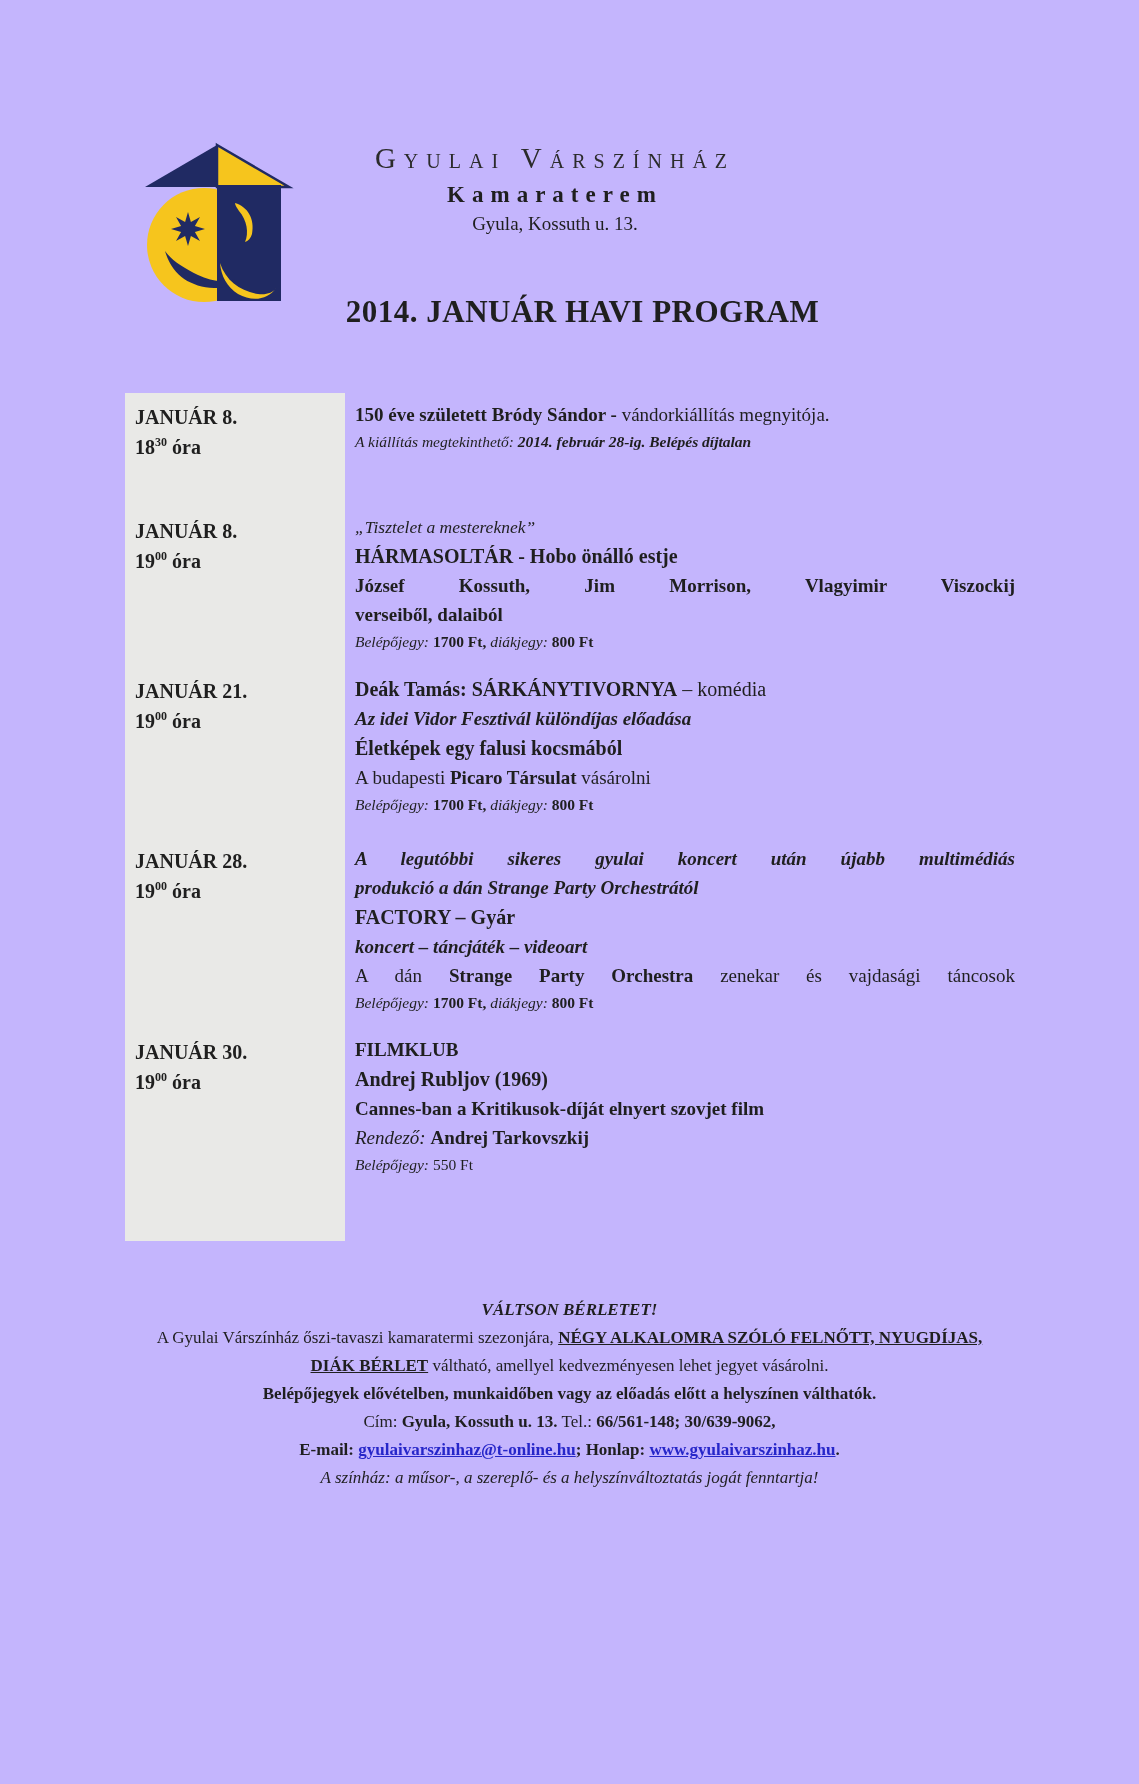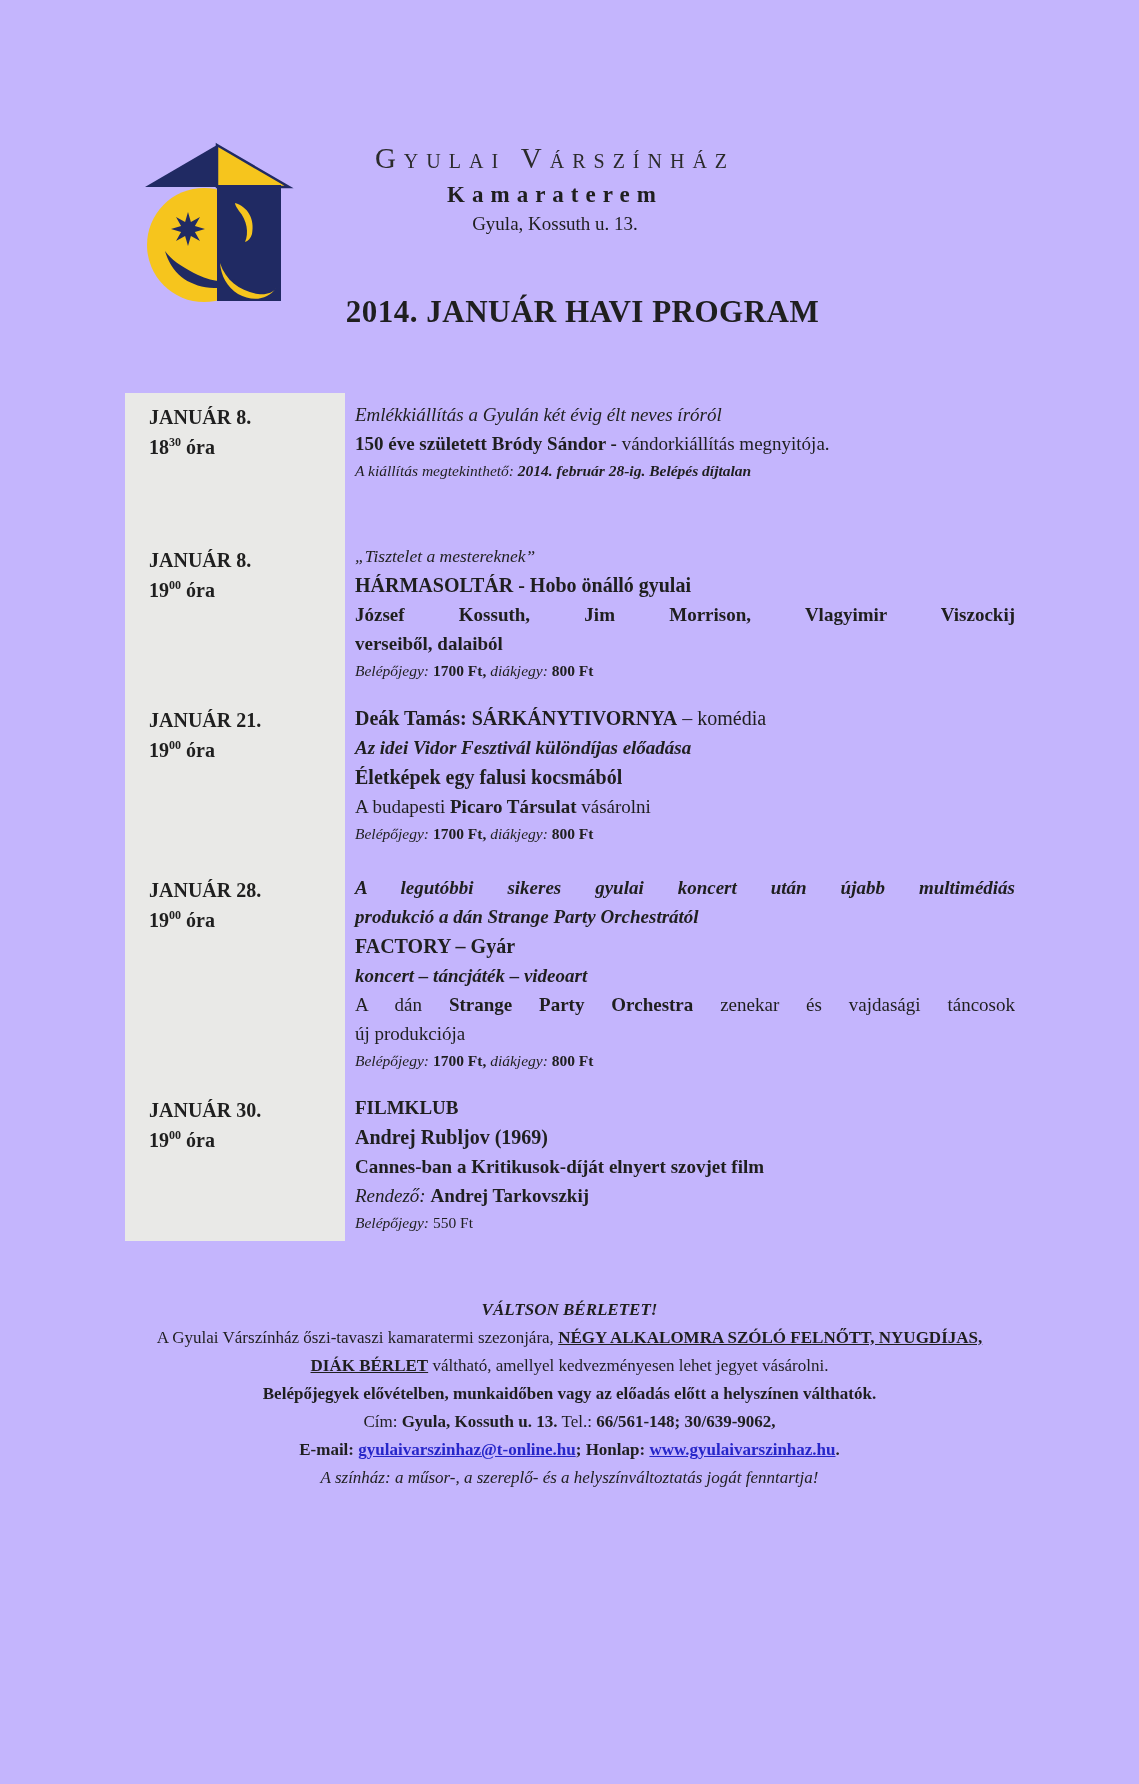--- a/index.html
+++ b/index.html
@@ -35,21 +35,21 @@
   
   .program { position: absolute; left: 125px; top: 393px; width: 890px; height: 848px; }
   .date-band { position: absolute; left: 0; top: 0; width: 220px; height: 848px; background: #e9e9e7; }
   .events { position: relative; }
   .event { position: relative; padding-left: 230px; }
   .event:nth-child(1) { padding-top: 7px; margin-bottom: 60px; }
   .event:nth-child(2) { margin-bottom: 20px; }
   .event:nth-child(3) { margin-bottom: 27px; }
   .event:nth-child(4) { margin-bottom: 20px; }
   .event-date-box {
-    position: absolute; left: 24px; top: 2px; width: 200px;
+    position: absolute; left: 10px; top: 2px; width: 200px;
     font-weight: bold; font-size: 20px; line-height: 30px;
   }
   .event:nth-child(1) .event-date-box { top: 9px; }
   .event-time sup { font-size: 12px; line-height: 0; }
   .event-content { width: 660px; }
 
   .line { font-size: 19px; line-height: 29px; }
   .line.big { font-size: 20px; line-height: 30px; }
   .line.note { font-size: 17.5px; line-height: 27px; }
   .line.small { font-size: 15.5px; line-height: 25px; }
@@ -100,33 +100,32 @@
 
   <div class="program">
     <div class="date-band"></div>
     <div class="events">
         <div class="event">
           <div class="event-date-box">
             <div class="event-date">JANUÁR 8.</div>
             <div class="event-time"><span>18</span><sup>30</sup><span> óra</span></div>
           </div>
           <div class="event-content">
-            <div class="line plain"><span class="seg-i">Emlékkiállítás a Gyulán két évig élt neves íróról</span></div>
             <div class="line plain"><span class="seg-b">150 éve született Bródy Sándor - </span><span class="seg-r">vándorkiállítás megnyitója.</span></div>
             <div class="line small"><span class="seg-i">A kiállítás megtekinthető: </span><span class="seg-bi">2014. február 28-ig. Belépés díjtalan</span></div>
           </div>
         </div>
         <div class="event">
           <div class="event-date-box">
             <div class="event-date">JANUÁR 8.</div>
             <div class="event-time"><span>19</span><sup>00</sup><span> óra</span></div>
           </div>
           <div class="event-content">
             <div class="line note"><span class="seg-i">„Tisztelet a mestereknek”</span></div>
-            <div class="line big"><span class="seg-b">HÁRMASOLTÁR - Hobo önálló gyulai</span></div>
+            <div class="line big"><span class="seg-b">HÁRMASOLTÁR - Hobo önálló estje</span></div>
             <div class="line justify-full"><span class="seg-b">József Kossuth, Jim Morrison, Vlagyimir Viszockij</span></div>
             <div class="line plain"><span class="seg-b">verseiből, dalaiból</span></div>
             <div class="line small"><span class="seg-i">Belépőjegy: </span><span class="seg-b">1700 Ft, </span><span class="seg-i">diákjegy: </span><span class="seg-b">800 Ft</span></div>
           </div>
         </div>
         <div class="event">
           <div class="event-date-box">
             <div class="event-date">JANUÁR 21.</div>
             <div class="event-time"><span>19</span><sup>00</sup><span> óra</span></div>
           </div>
@@ -142,21 +141,20 @@
           <div class="event-date-box">
             <div class="event-date">JANUÁR 28.</div>
             <div class="event-time"><span>19</span><sup>00</sup><span> óra</span></div>
           </div>
           <div class="event-content">
             <div class="line justify-full"><span class="seg-bi">A legutóbbi sikeres gyulai koncert után újabb multimédiás</span></div>
             <div class="line plain"><span class="seg-bi">produkció a dán Strange Party Orchestrától</span></div>
             <div class="line big"><span class="seg-b">FACTORY – Gyár</span></div>
             <div class="line plain"><span class="seg-bi">koncert – táncjáték – videoart</span></div>
             <div class="line justify-full"><span class="seg-r">A dán </span><span class="seg-b">Strange Party Orchestra</span><span class="seg-r"> zenekar és vajdasági táncosok</span></div>
-            <div class="line plain"><span class="seg-r">új produkciója</span></div>
             <div class="line small"><span class="seg-i">Belépőjegy: </span><span class="seg-b">1700 Ft, </span><span class="seg-i">diákjegy: </span><span class="seg-b">800 Ft</span></div>
           </div>
         </div>
         <div class="event">
           <div class="event-date-box">
             <div class="event-date">JANUÁR 30.</div>
             <div class="event-time"><span>19</span><sup>00</sup><span> óra</span></div>
           </div>
           <div class="event-content">
             <div class="line plain"><span class="seg-b">FILMKLUB</span></div>

